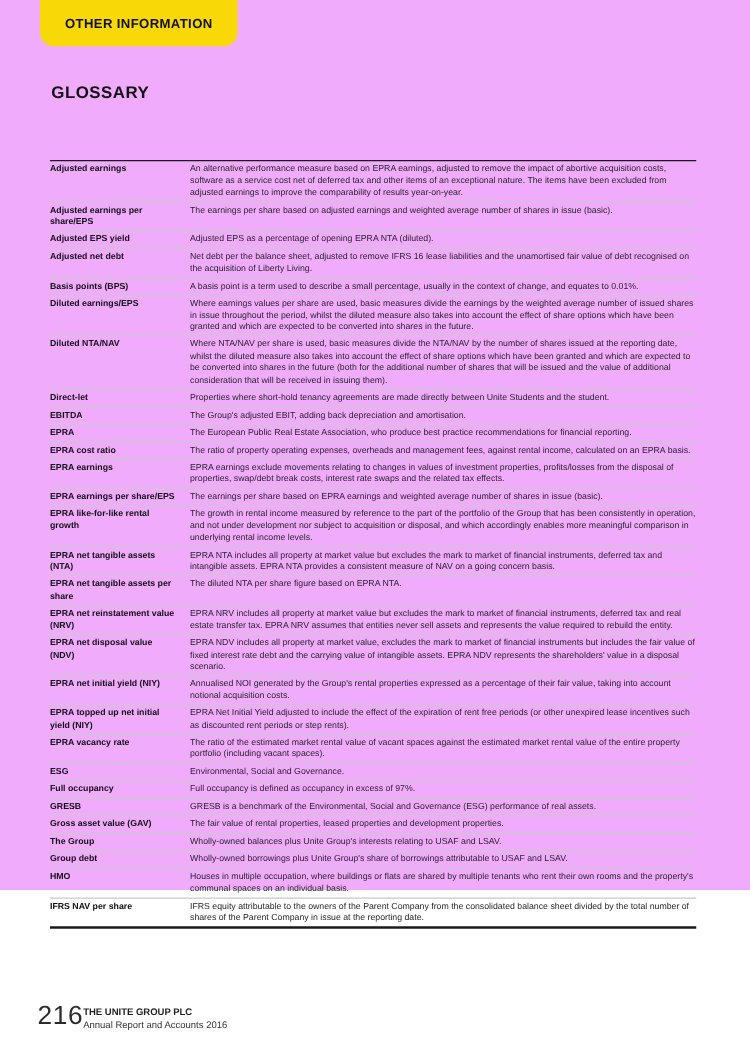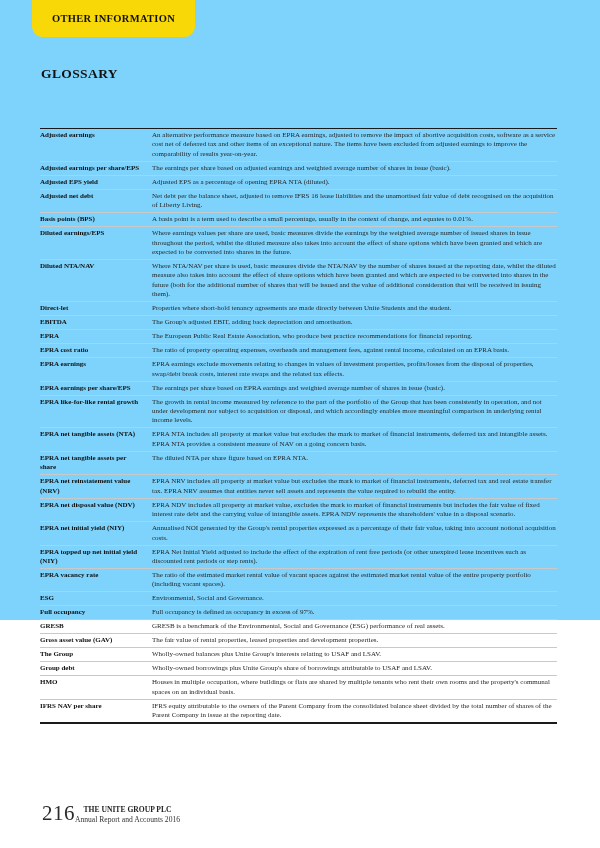--- a/index.html
+++ b/index.html
@@ -3,21 +3,21 @@
 <meta charset="utf-8">
 <style>
   * { margin: 0; padding: 0; box-sizing: border-box; }
   html, body {
     width: 600px; height: 848px;
     background: #ffffff;
     font-family: "Liberation Sans", sans-serif;
     color: #1a1a1a;
     overflow: hidden;
   }
-  .page { position: relative; width: 600px; height: 620px; background: #7dd3fc; font-family: Liberation Serif, serif; }
+  .page { position: relative; width: 600px; height: 712px; background: #f0abfc; }
 
   
   .section-tag {
     position: absolute;
     top: 0; left: 32px;
     height: 37px;
     background: #F9D808;
     border-radius: 0 0 11px 11px;
     display: flex; align-items: center;
     padding: 0 20px;
@@ -57,24 +57,23 @@
     width: 112px;
     padding-right: 12px;
     font-weight: bold;
     color: #111111;
   }
   td.def-cell { color: #272727; }
 
   
   .footer {
     position: absolute;
-    left: 42px; top: 801px;
+    left: 30px; top: 801px;
     display: flex;
     align-items: flex-start;
-    text-align: center;
   }
   .page-number {
     font-size: 21px;
     letter-spacing: 0.5px;
     color: #2b2b2b;
     font-weight: normal;
   }
   .footer-imprint {
     padding-top: 4px;
     font-size: 7.6px;

